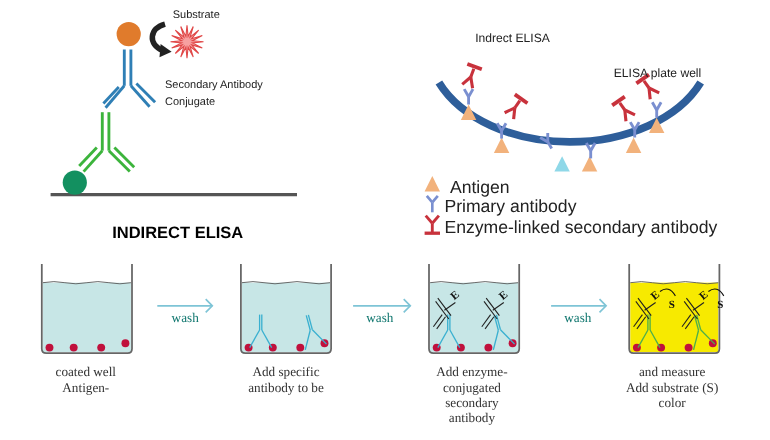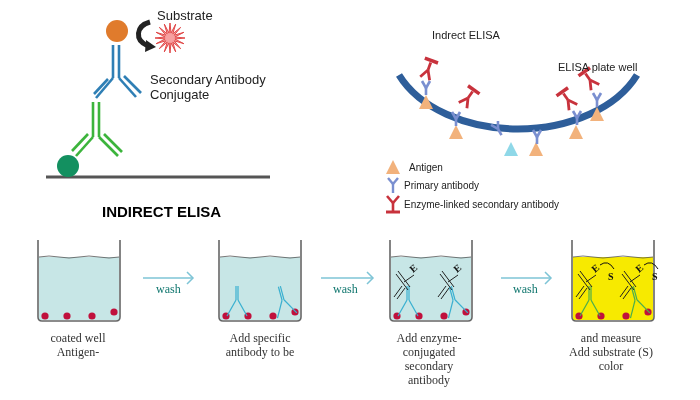--- a/index.html
+++ b/index.html
@@ -1,21 +1,21 @@
 <!DOCTYPE html>
 <html><head>
 <meta charset="utf-8">
 <style>
   html, body { margin: 0; padding: 0; background: #ffffff; }
   body { width: 700px; height: 400px; position: relative; overflow: hidden; font-family: "Liberation Sans", sans-serif; }
   .abs { position: absolute; }
   svg { position: absolute; left: 0; top: 0; }
   .sans { font-family: "Liberation Sans", sans-serif; }
-  .lbl-top { font-size: 13px; color: #222; }
-  .legend-txt { font-size: 10px; color: #222; }
+  .lbl-top { font-size: 10px; color: #222; }
+  .legend-txt { font-size: 16px; color: #222; }
   .title { font-weight: bold; font-size: 15px; color: #000; }
   .step-caption { font-family: "Liberation Serif", serif; font-size: 12px; color: #333; text-align: center; line-height: 14px; width: 110px; }
   .wash { font-family: "Liberation Serif", serif; font-size: 12px; color: #0f766e; }
 </style>
 </head>
 <body>
 
 <div>
   <svg width="700" height="400">
 

